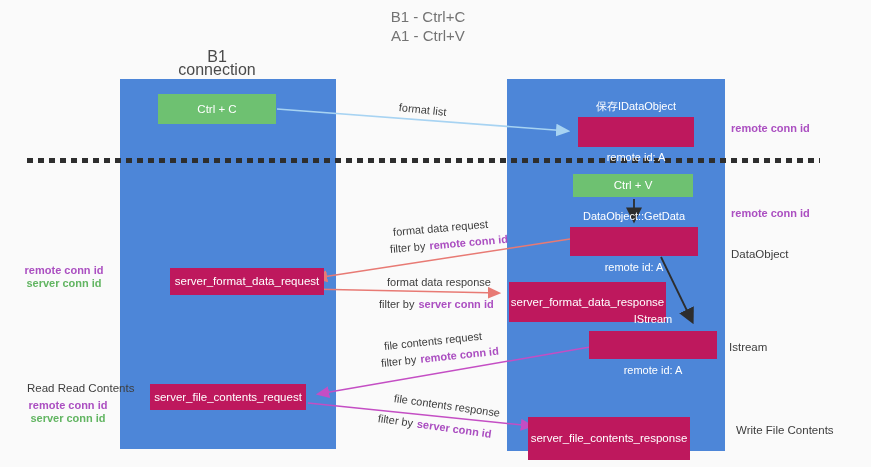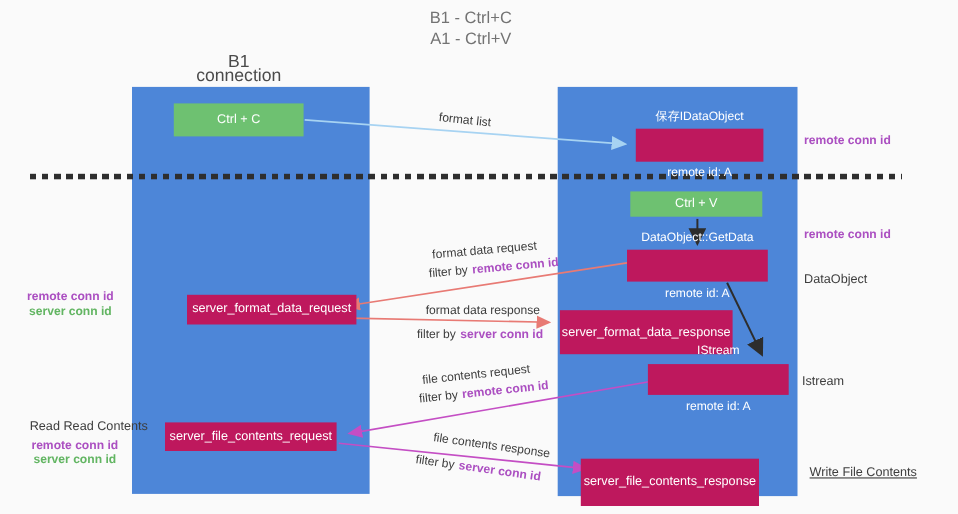--- a/index.html
+++ b/index.html
@@ -110,21 +110,21 @@
   </div>
 
   <div class="box orange" style="left:528px; top:417px; width:162px; height:43px;">
     <div>server_file_contents_response</div>
   </div>
 
   <div class="side-label conn-purple" style="left:731px; top:122px;">remote conn id</div>
   <div class="side-label conn-purple" style="left:731px; top:207px;">remote conn id</div>
   <div class="side-label" style="left:731px; top:248px;">DataObject</div>
   <div class="side-label" style="left:729px; top:341px;">Istream</div>
-  <div class="side-label" style="left:736px; top:424px;text-decoration:underline;">Write File Contents</div>
+  <div class="side-label" style="left:736px; top:424px;">Write File Contents</div>
 
   <div class="conn-stack" style="left:22px; top:264px;">
     <div class="conn-purple">remote conn id</div>
     <div class="conn-green">server conn id</div>
   </div>
   <div class="side-label" style="left:27px; top:382px;">Read Read Contents</div>
   <div class="conn-stack" style="left:26px; top:399px;">
     <div class="conn-purple">remote conn id</div>
     <div class="conn-green">server conn id</div>
   </div>

